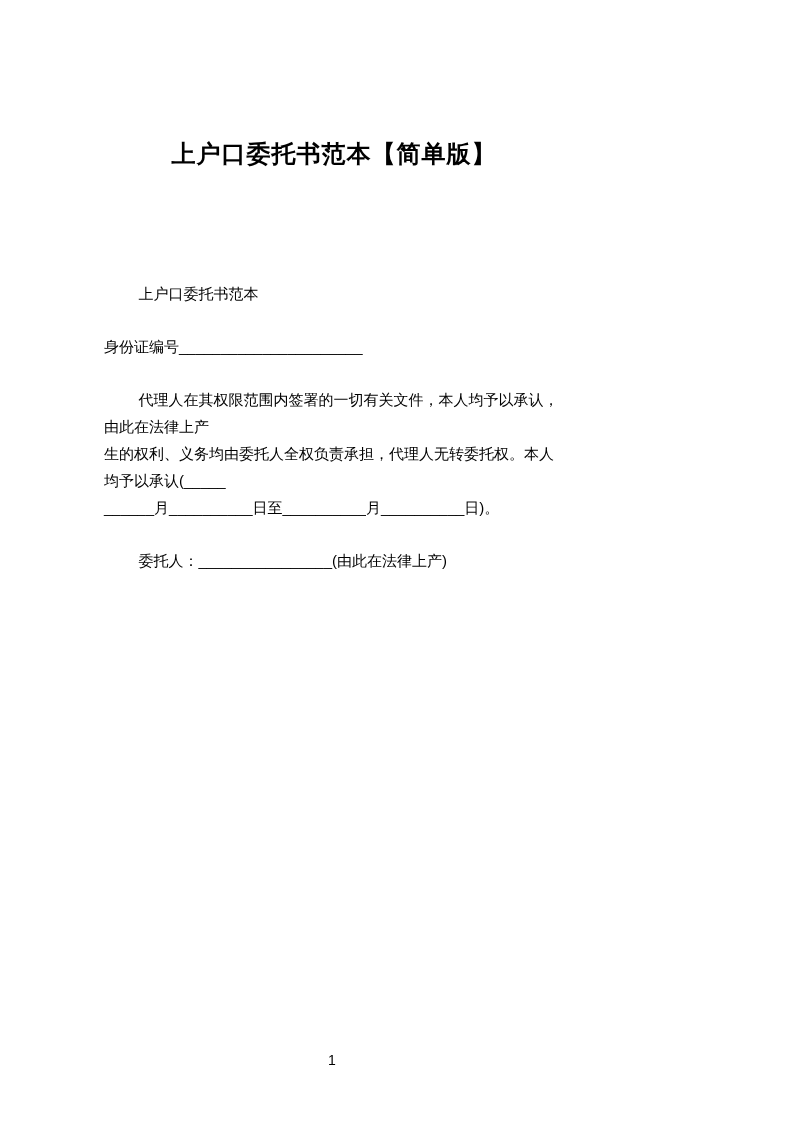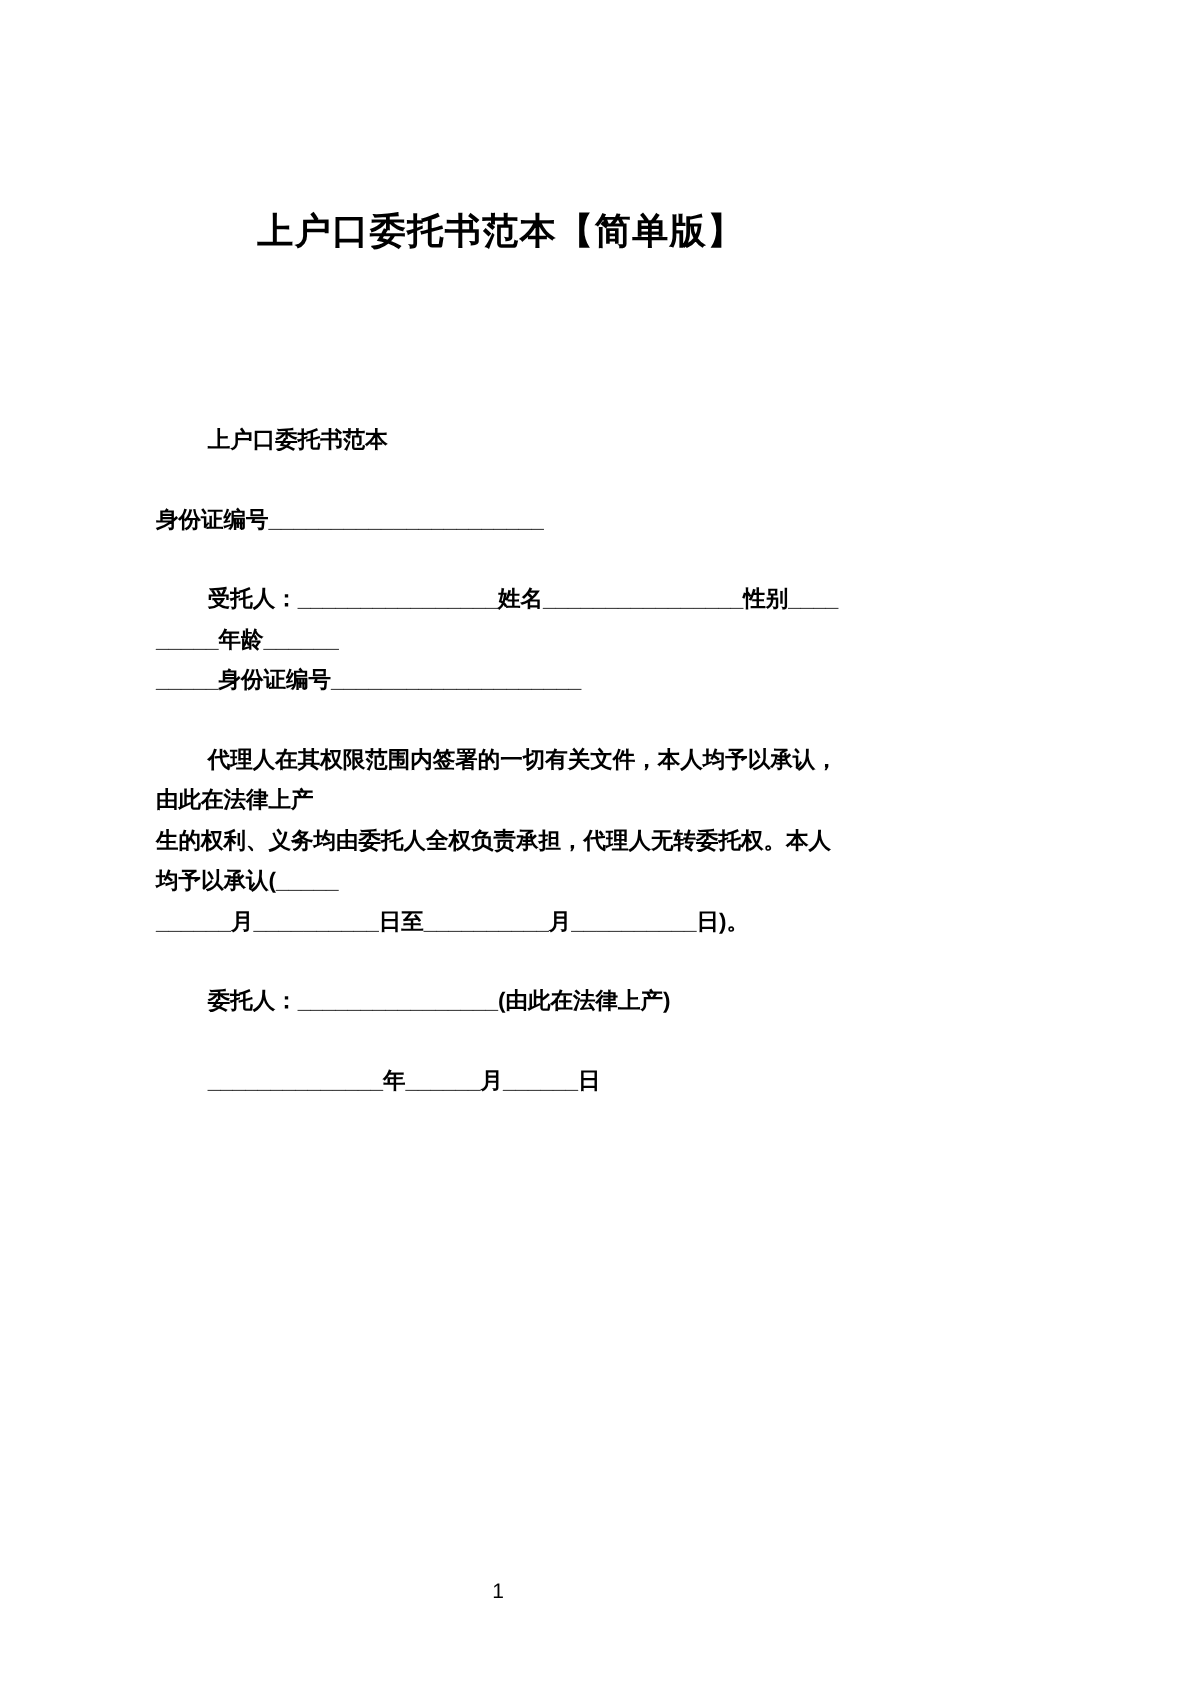--- a/index.html
+++ b/index.html
@@ -23,21 +23,21 @@
     font-weight: 700;
     text-align: center;
     letter-spacing: 1px;
     margin-bottom: 110px;
   }
   .doc-body {
     width: 100%;
   }
   .para {
     font-size: 15px;
-    font-weight: 700;
+    font-weight: 400;
     line-height: 27px;
     margin-bottom: 26px;
     word-break: break-all;
   }
   .line {
     display: block;
     white-space: pre-wrap;
   }
   .indent {
     text-indent: 2.3em;
@@ -63,37 +63,30 @@
   <div class="doc-body">
 
     <p class="para">
       <span class="line indent">上户口委托书范本</span>
     </p>
 
     <p class="para">
       <span class="line">身份证编号______________________</span>
     </p>
 
-    <p class="para">
-      <span class="line indent">受托人：________________姓名________________性别_________年龄______</span>
-      <span class="line">_____身份证编号____________________</span>
-    </p>
 
 
     <p class="para">
       <span class="line indent">代理人在其权限范围内签署的一切有关文件，本人均予以承认，由此在法律上产</span>
       <span class="line">生的权利、义务均由委托人全权负责承担，代理人无转委托权。本人均予以承认(_____</span>
       <span class="line">______月__________日至__________月__________日)。</span>
     </p>
 
     <p class="para">
       <span class="line indent">委托人：________________(由此在法律上产)</span>
     </p>
 
-    <p class="para">
-      <span class="line indent">______________年______月______日</span>
-    </p>
 
   </div>
 
   <div class="page-number">1</div>
 
 </div>
 
 </body></html>

